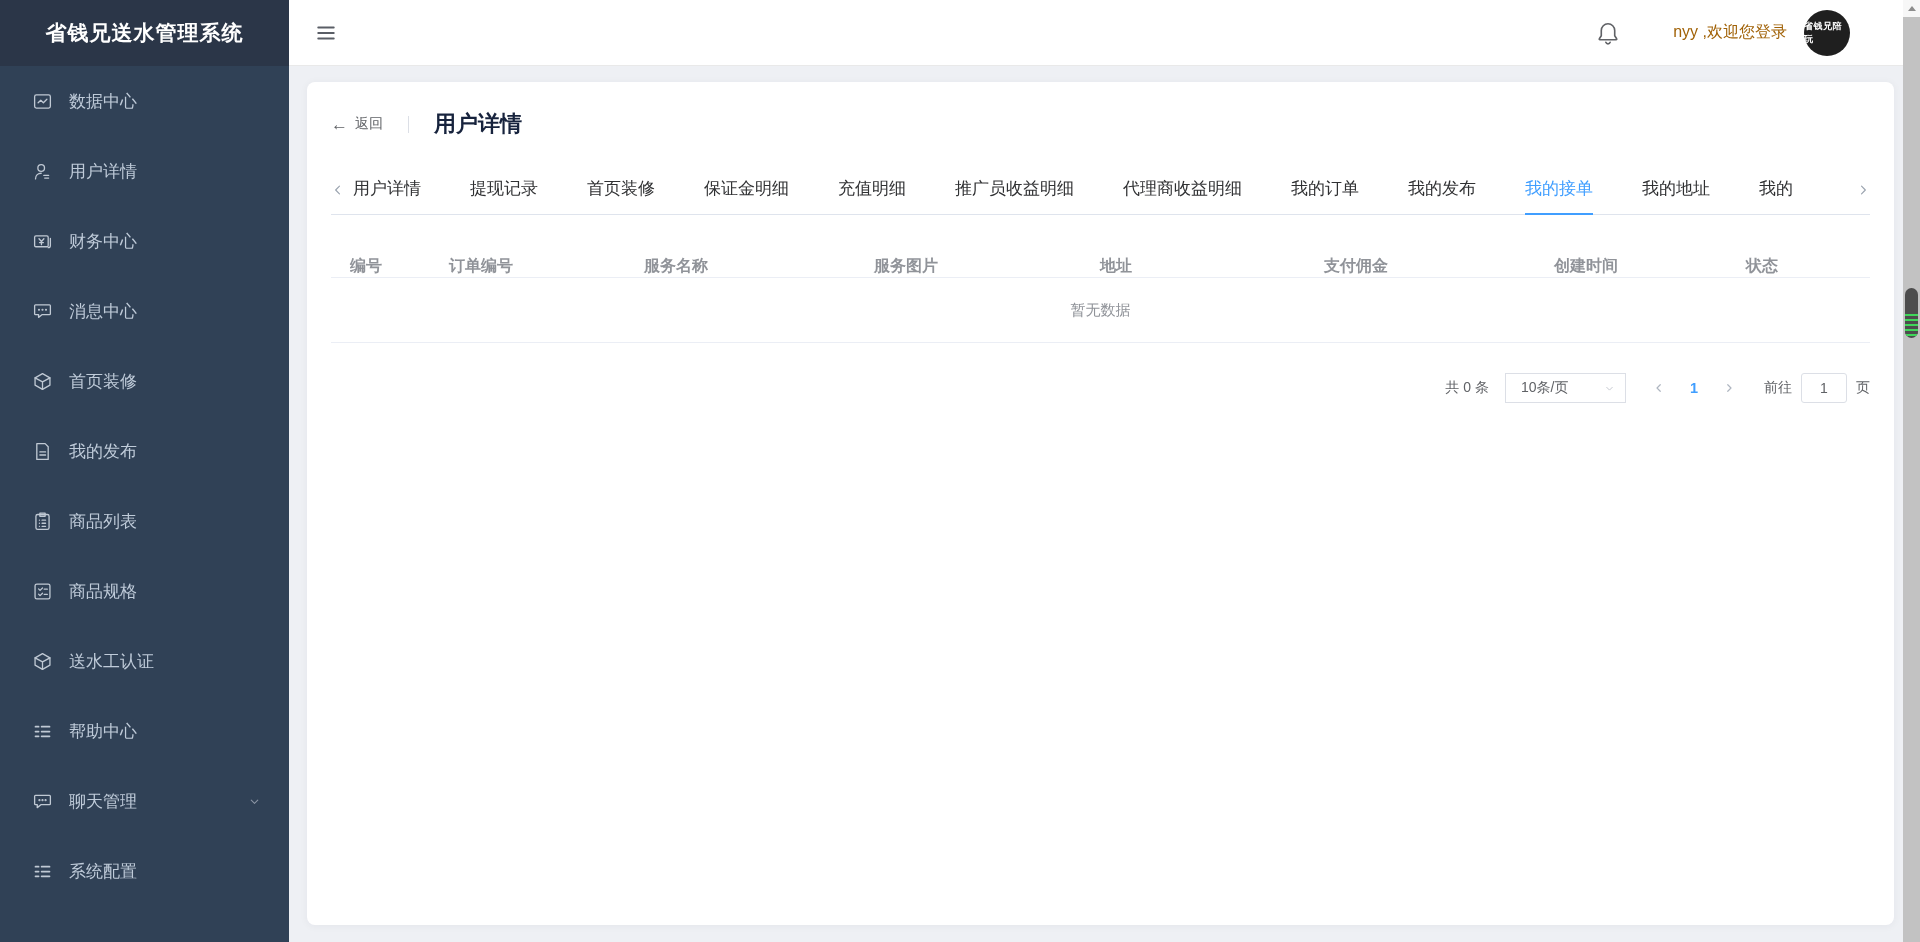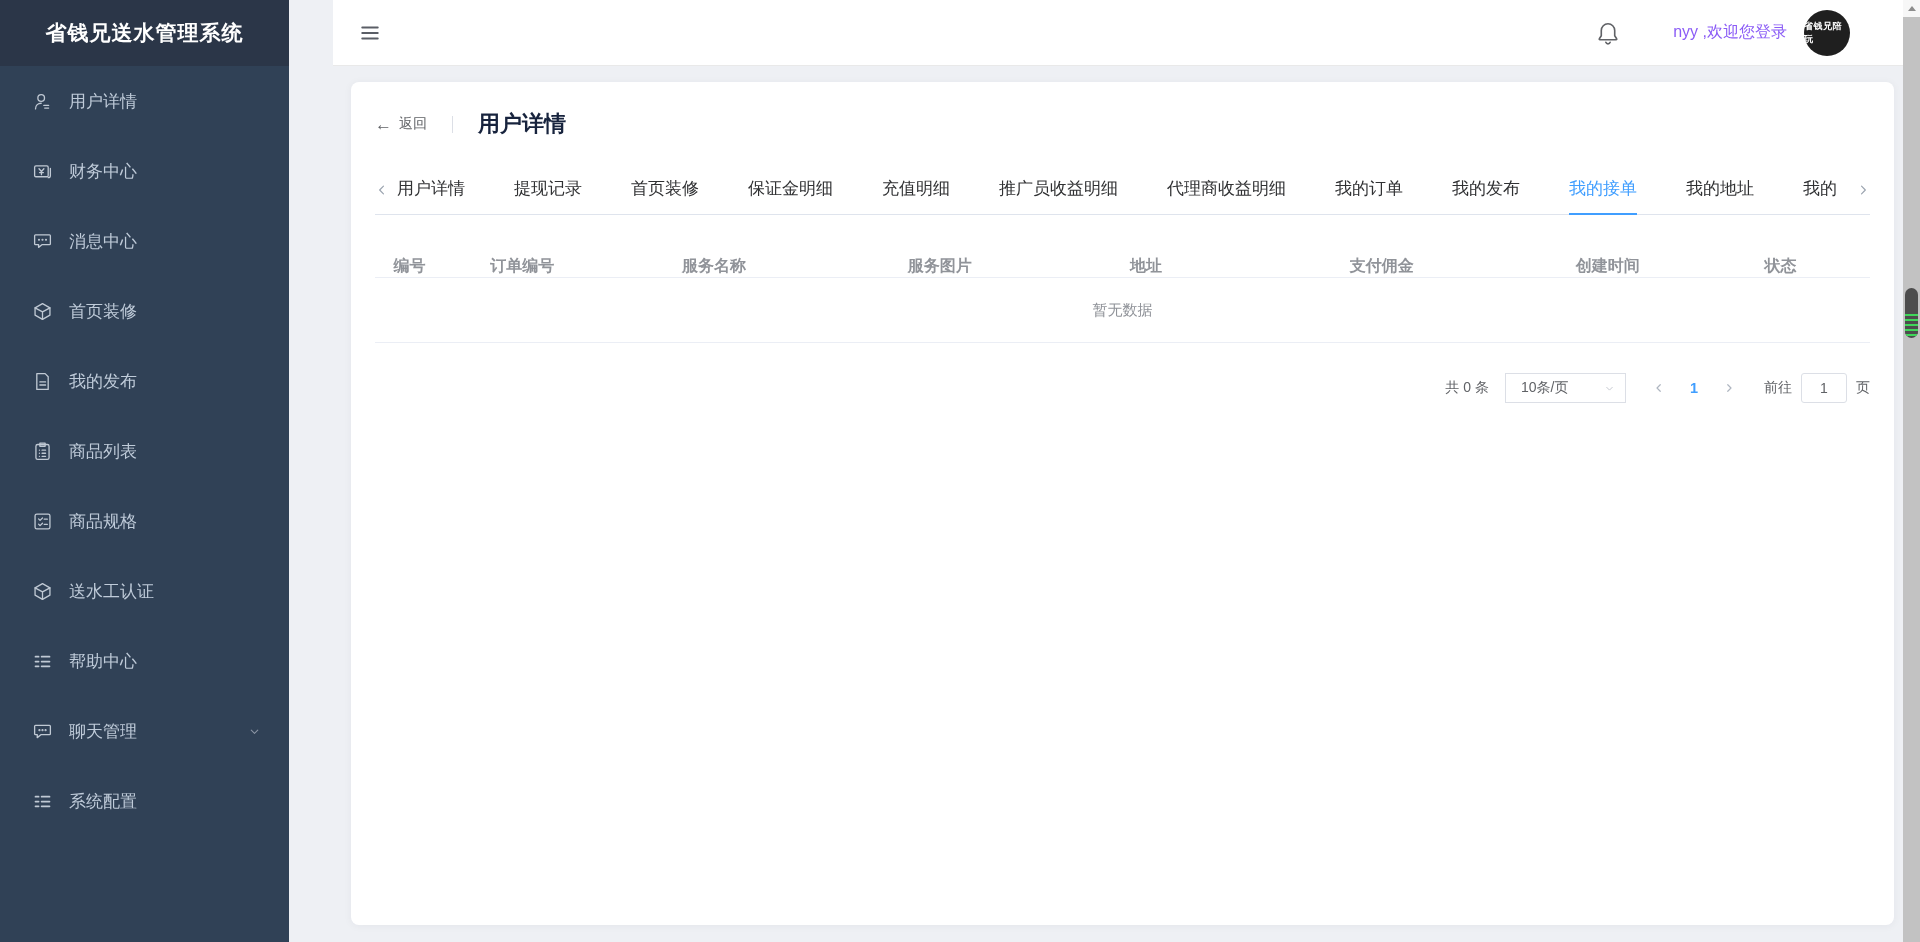--- a/index.html
+++ b/index.html
@@ -10,42 +10,42 @@
     --page-bg:#eef0f4;
     --table-header-text:#909399;
     --border-light:#ebeef5;
     --thumb-green:#3fd659;
   }
   *{box-sizing:border-box;margin:0;padding:0;}
   html,body{width:1920px;height:942px;overflow:hidden;}
   body{font-family:"Liberation Sans","DejaVu Sans",sans-serif;background:var(--page-bg);position:relative;}
   svg{fill:none;stroke:currentColor;stroke-width:1.5;stroke-linecap:round;stroke-linejoin:round;display:block;}
 
-  .app{display:flex;width:1920px;height:942px;gap:44px;}
+  .app{display:flex;width:1920px;height:942px;}
 
   
   .sidebar{width:289px;flex:none;background:var(--sidebar-bg);overflow:hidden;}
   .logo{height:66px;display:flex;align-items:center;justify-content:center;background:var(--logo-bg);
         color:#fff;font-size:21px;font-weight:bold;letter-spacing:1px;white-space:nowrap;}
   .menu-item{height:70px;display:flex;align-items:center;padding:0 28px 0 32px;color:var(--sidebar-text);
         font-size:17px;cursor:pointer;}
   .menu-item .icon{width:21px;height:21px;margin-right:16px;flex:none;color:#c0c9d4;}
   .menu-item .icon svg{width:21px;height:21px;}
   .menu-item .label{white-space:nowrap;}
   .menu-item .chevron{margin-left:auto;width:13px;height:13px;color:#8a94a3;}
   .menu-item .chevron svg{width:13px;height:13px;}
 
   
   .main{flex:1;display:flex;flex-direction:column;min-width:0;}
   .topbar{height:66px;background:#fff;display:flex;align-items:center;padding:0 70px 0 26px;
         border-bottom:1px solid #e9e9e9;flex:none;}
   .hamburger{width:22px;height:22px;color:#5a5e66;cursor:pointer;}
   .topbar-right{margin-left:auto;display:flex;align-items:center;}
   .bell{width:26px;height:26px;color:#606266;margin-right:52px;cursor:pointer;}
-  .greeting{font-size:16px;color:#8b5cf6;margin-right:17px;white-space:nowrap;}
+  .greeting{font-size:16px;color:#a16207;margin-right:17px;white-space:nowrap;}
   .avatar{width:46px;height:46px;border-radius:50%;background:#1f1f1f;color:#fff;display:flex;
         align-items:center;justify-content:center;font-size:9px;font-weight:bold;cursor:pointer;
         letter-spacing:.5px;}
 
   .content{flex:1;padding:16px 26px 17px 18px;}
   .card{background:#fff;border-radius:8px;box-shadow:0 1px 8px rgba(31,45,61,.05);height:843px;
         padding:22px 24px 0;}
 
   .page-header{display:flex;align-items:center;height:40px;}
   .back{display:flex;align-items:center;color:#606266;font-size:14px;cursor:pointer;}
@@ -99,20 +99,29 @@
         background:repeating-linear-gradient(to bottom,var(--thumb-green) 0 2.5px,#4d4d4d 2.5px 5px);}
 </style>
 </head>
 <body>
 
 <div class="app">
 
   <aside class="sidebar">
     <div class="logo">省钱兄送水管理系统</div>
     <nav class="menu">
+        <div class="menu-item">
+    <span class="icon">
+            <svg viewBox="0 0 24 24">
+              <rect x="3" y="4.5" width="18" height="15" rx="2"></rect>
+              <polyline points="7 13.5 10 10.5 13 13.5 17 9.5"></polyline>
+            </svg>
+          </span>
+    <span class="label">数据中心</span>
+  </div>
         <div class="menu-item">
     <span class="icon">
             <svg viewBox="0 0 24 24">
               <circle cx="10.5" cy="8" r="3.8"></circle>
               <path d="M4 20.5c0-4 3-6.5 6.5-6.5"></path>
               <path d="M13.5 16.5h5.5M14.5 19.5h4.5"></path>
             </svg>
           </span>
     <span class="label">用户详情</span>
   </div>

